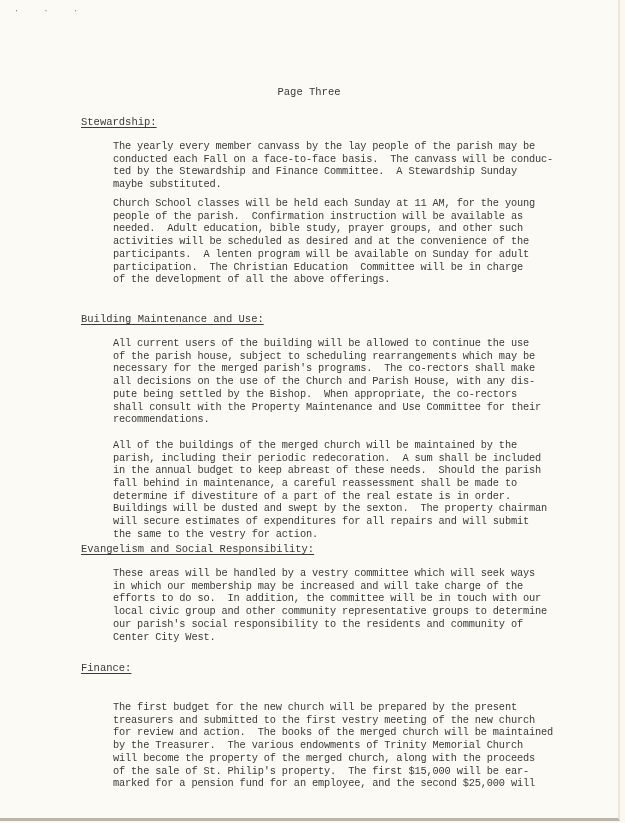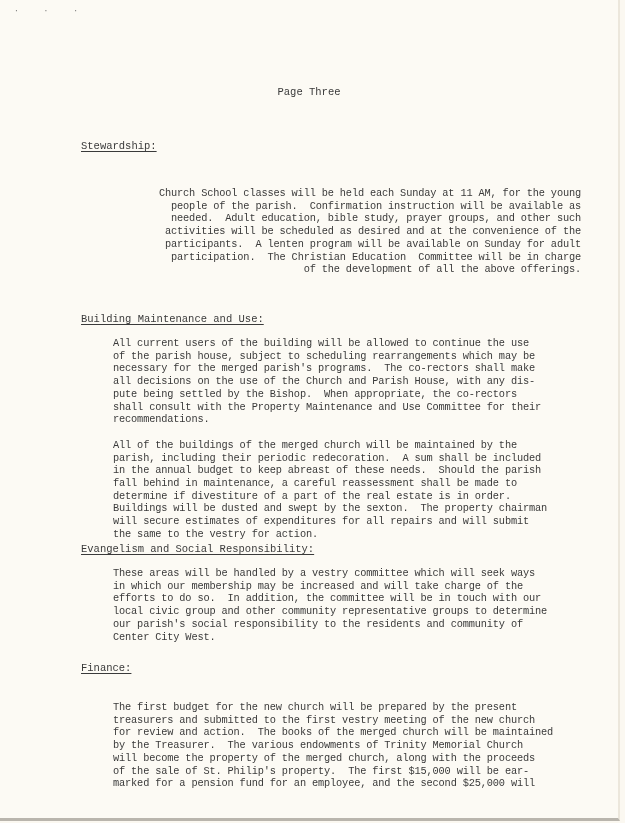--- a/index.html
+++ b/index.html
@@ -62,26 +62,30 @@
     .para + .para { margin-top: 13px; }
   </style>
 </head>
 <body>
 
 <div class="page">
   <div class="specks">· · ·</div>
 
   <div class="page-title">Page Three</div>
 
-  <div class="section" style="top:116px;margin-top:24px;">
+  <div class="section" style="top:116px;">
     <p class="heading">Stewardship:</p>
+    <p class="para" style="margin-top:11px;">The yearly every member canvass by the lay people of the parish may be
+conducted each Fall on a face-to-face basis.  The canvass will be conduc-
+ted by the Stewardship and Finance Committee.  A Stewardship Sunday
+maybe substituted.</p>
   </div>
 
   <div class="section" style="top:187px;">
-    <p class="para" style="text-align:right;">Church School classes will be held each Sunday at 11 AM, for the young
+    <p class="para" style="margin-top:10px;">Church School classes will be held each Sunday at 11 AM, for the young
 people of the parish.  Confirmation instruction will be available as
 needed.  Adult education, bible study, prayer groups, and other such
 activities will be scheduled as desired and at the convenience of the
 participants.  A lenten program will be available on Sunday for adult
 participation.  The Christian Education  Committee will be in charge
 of the development of all the above offerings.</p>
   </div>
 
   <div class="section" style="top:313px;">
     <p class="heading">Building Maintenance and Use:</p>

